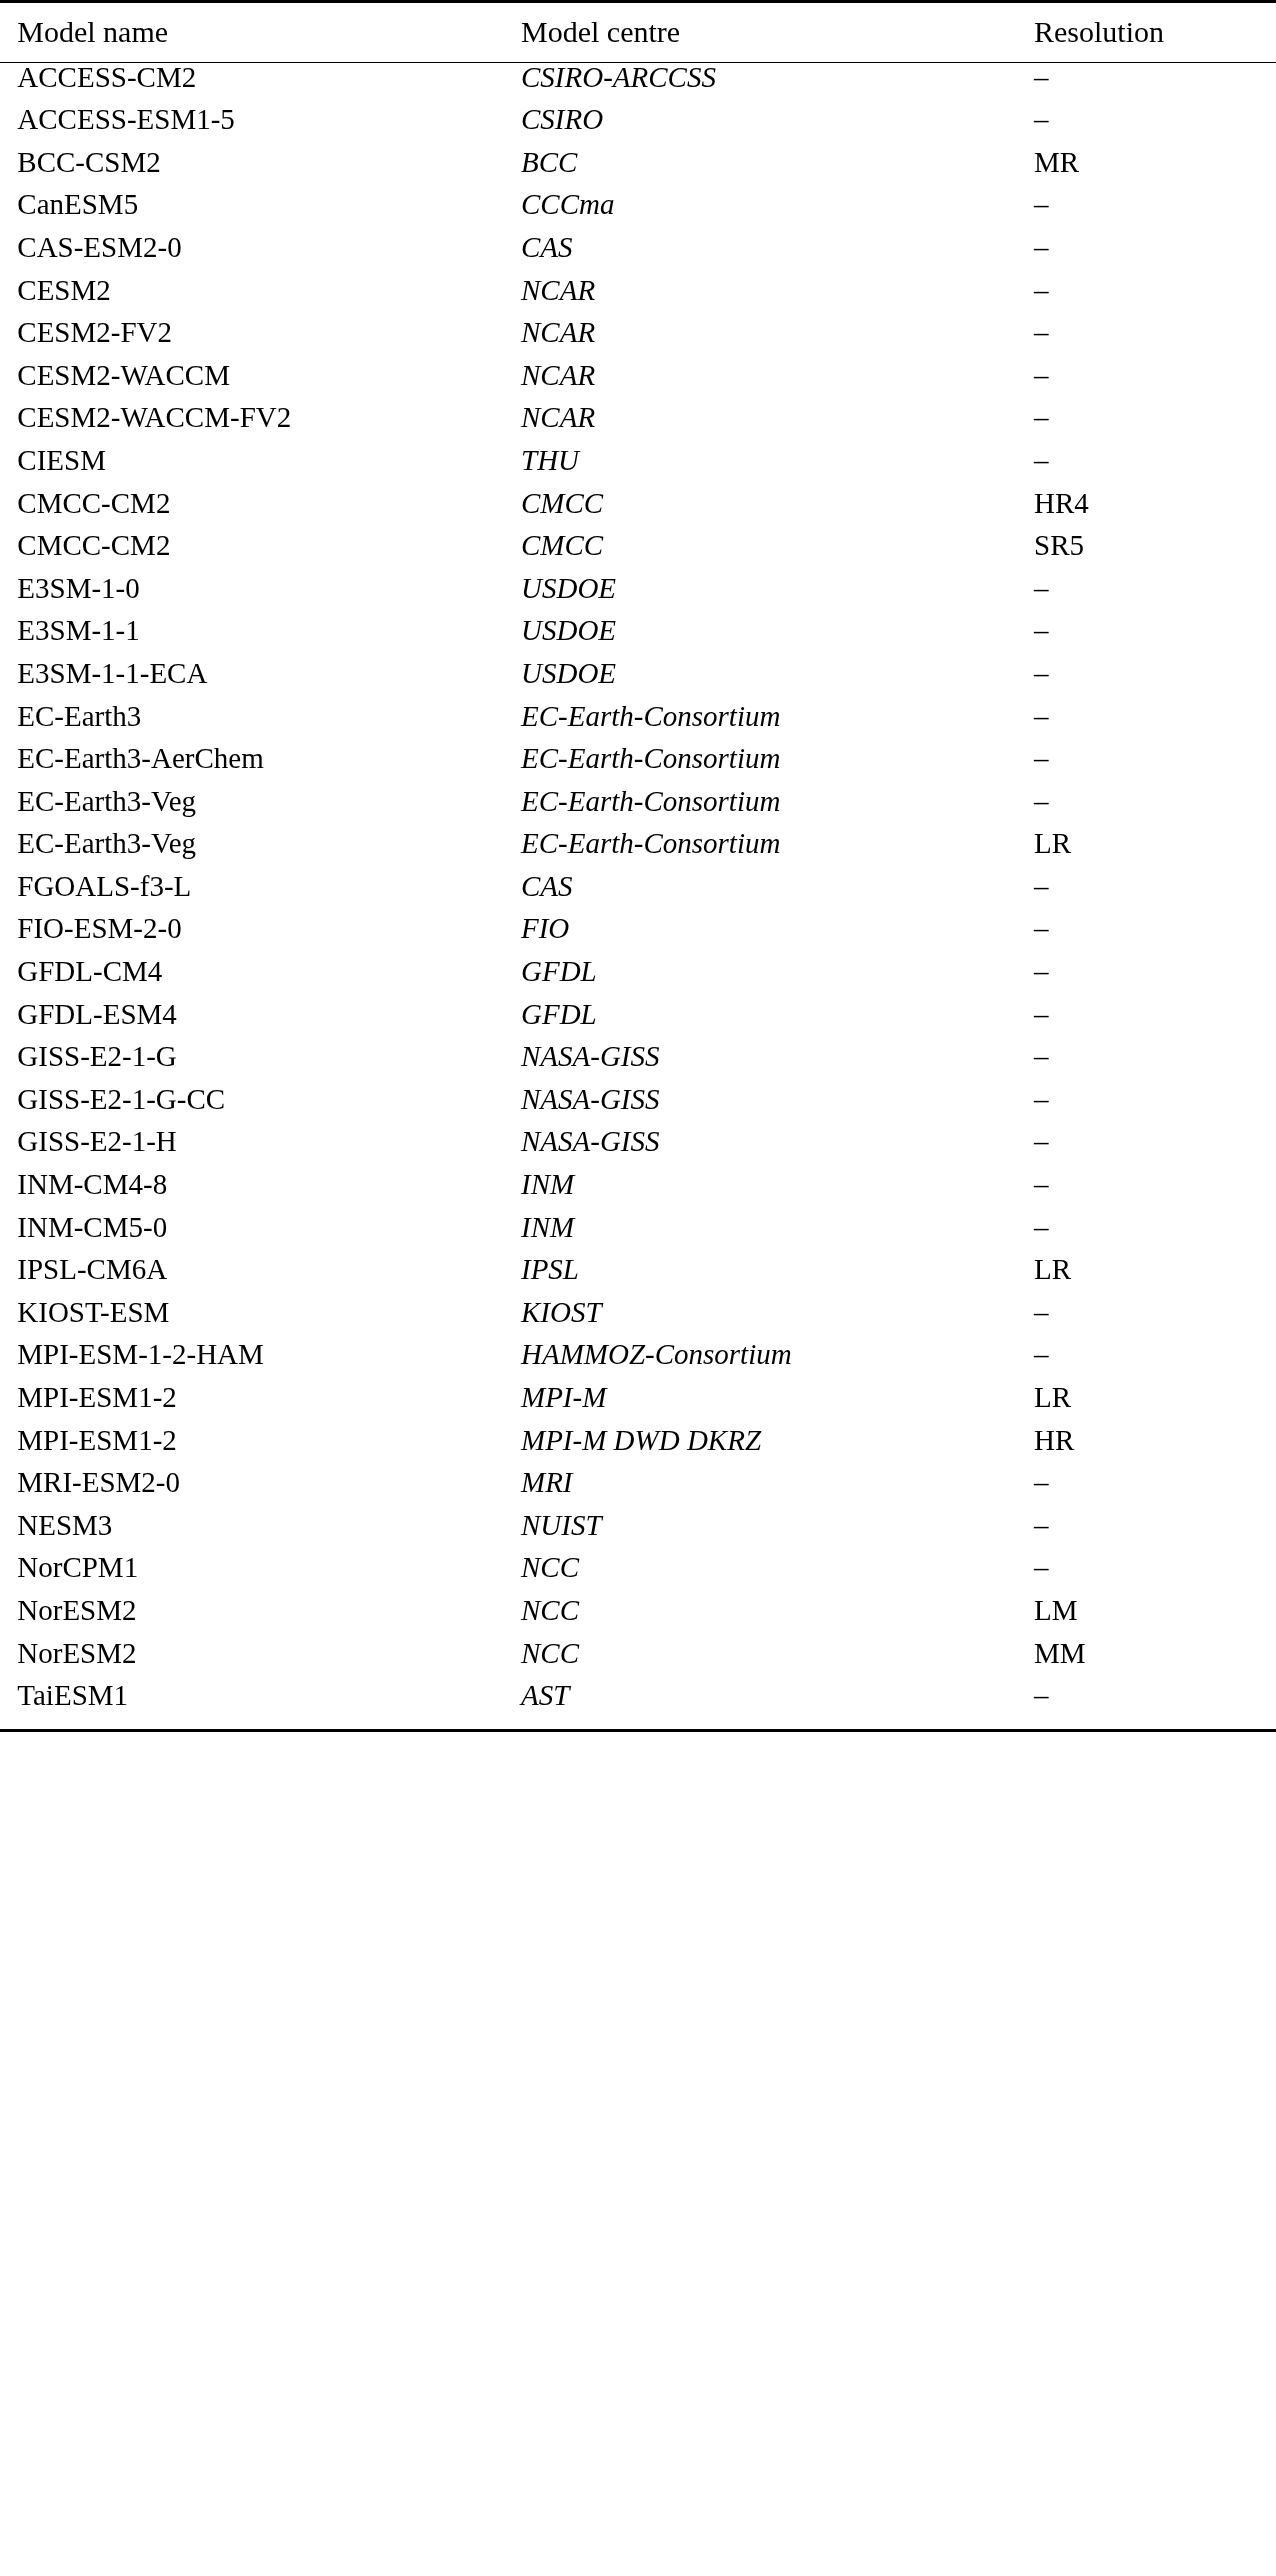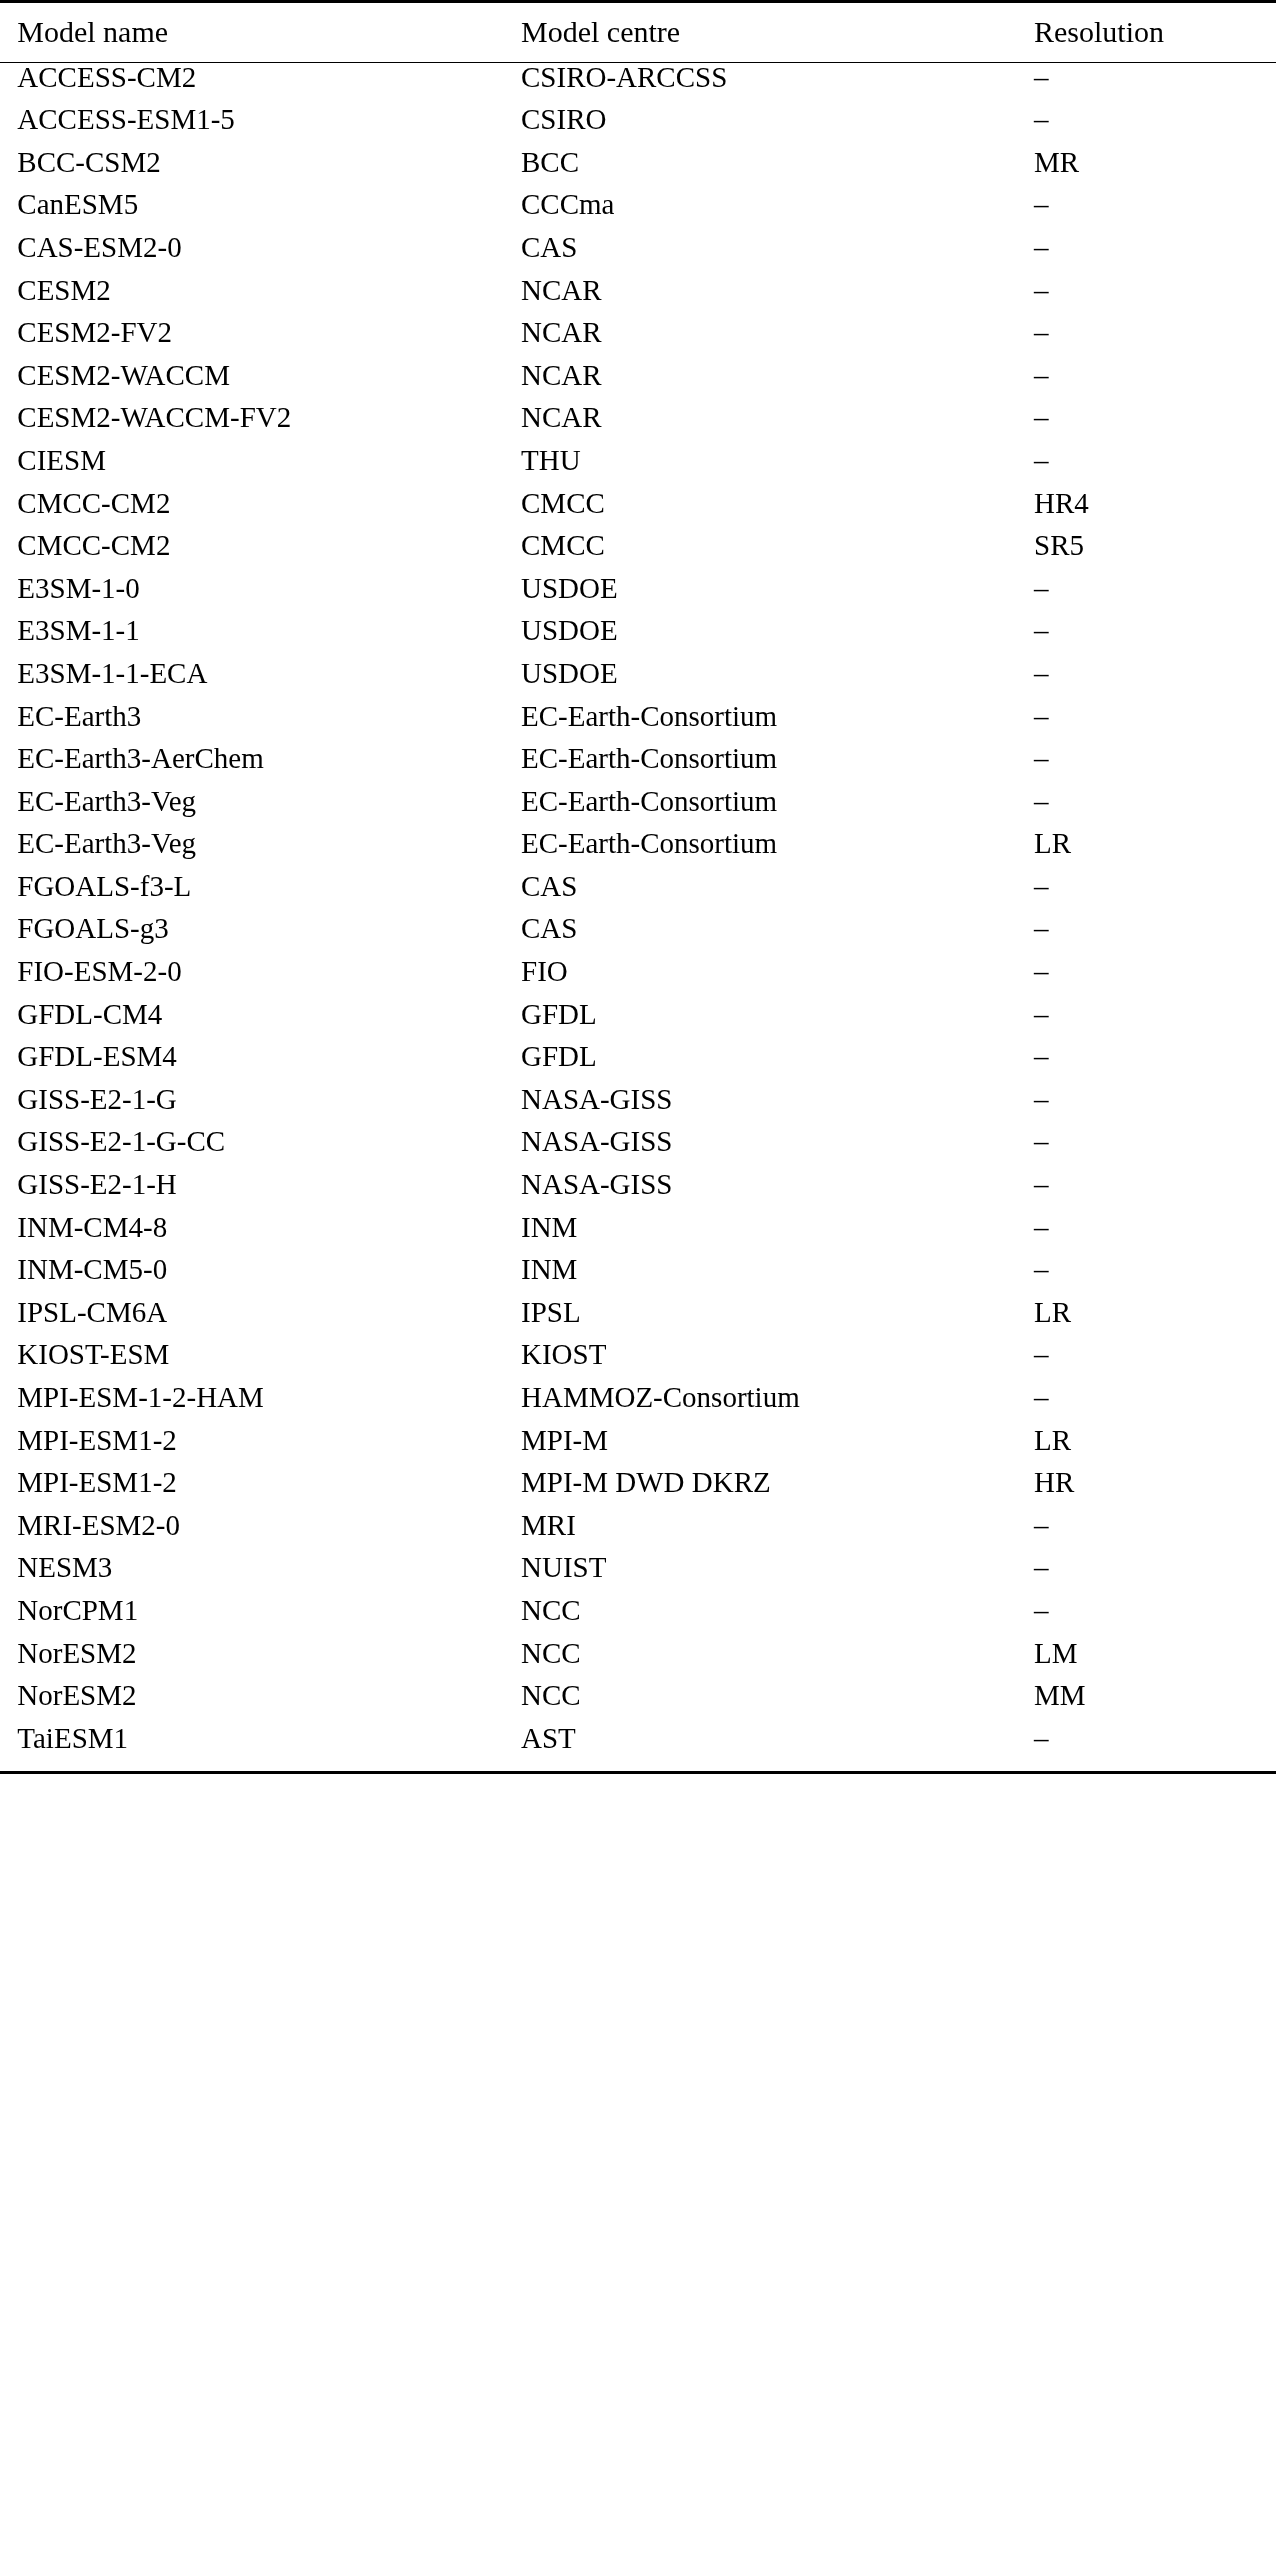--- a/index.html
+++ b/index.html
@@ -47,21 +47,21 @@
     vertical-align: baseline;
     white-space: nowrap;
   }
   table.models tbody tr:last-child td {
     padding-bottom: 18.5px;
   }
   tbody.body-rows {
     border-bottom: 3.1px solid #000;
   }
   .cell-name   { padding-left: 17.3px !important; }
-  .cell-centre { padding-left: 0; }
+  .cell-centre { padding-left: 0; font-style: italic; }
   .cell-res    { padding-left: 0; }
   th.h-name   { padding-left: 17.3px !important; }
 </style>
 </head>
 <body>
 
 <div class="page">
   <table class="models">
     <colgroup>
       <col class="c-name">
@@ -170,25 +170,20 @@
           <td class="cell-name">EC-Earth3-Veg</td>
           <td class="cell-centre">EC-Earth-Consortium</td>
           <td class="cell-res">LR</td>
         </tr>
         <tr>
           <td class="cell-name">FGOALS-f3-L</td>
           <td class="cell-centre">CAS</td>
           <td class="cell-res">–</td>
         </tr>
         <tr>
-          <td class="cell-name">FGOALS-g3</td>
-          <td class="cell-centre">CAS</td>
-          <td class="cell-res">–</td>
-        </tr>
-        <tr>
           <td class="cell-name">FIO-ESM-2-0</td>
           <td class="cell-centre">FIO</td>
           <td class="cell-res">–</td>
         </tr>
         <tr>
           <td class="cell-name">GFDL-CM4</td>
           <td class="cell-centre">GFDL</td>
           <td class="cell-res">–</td>
         </tr>
         <tr>

